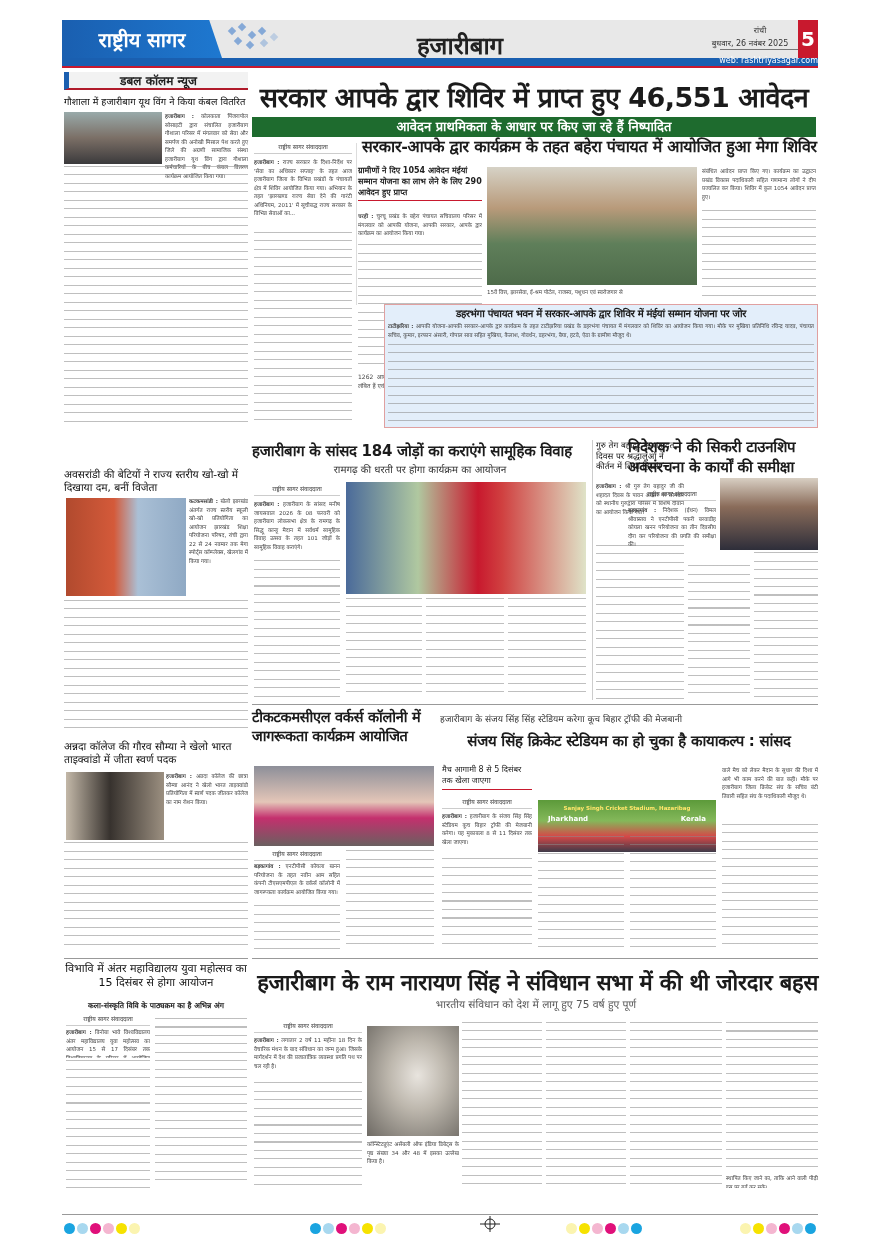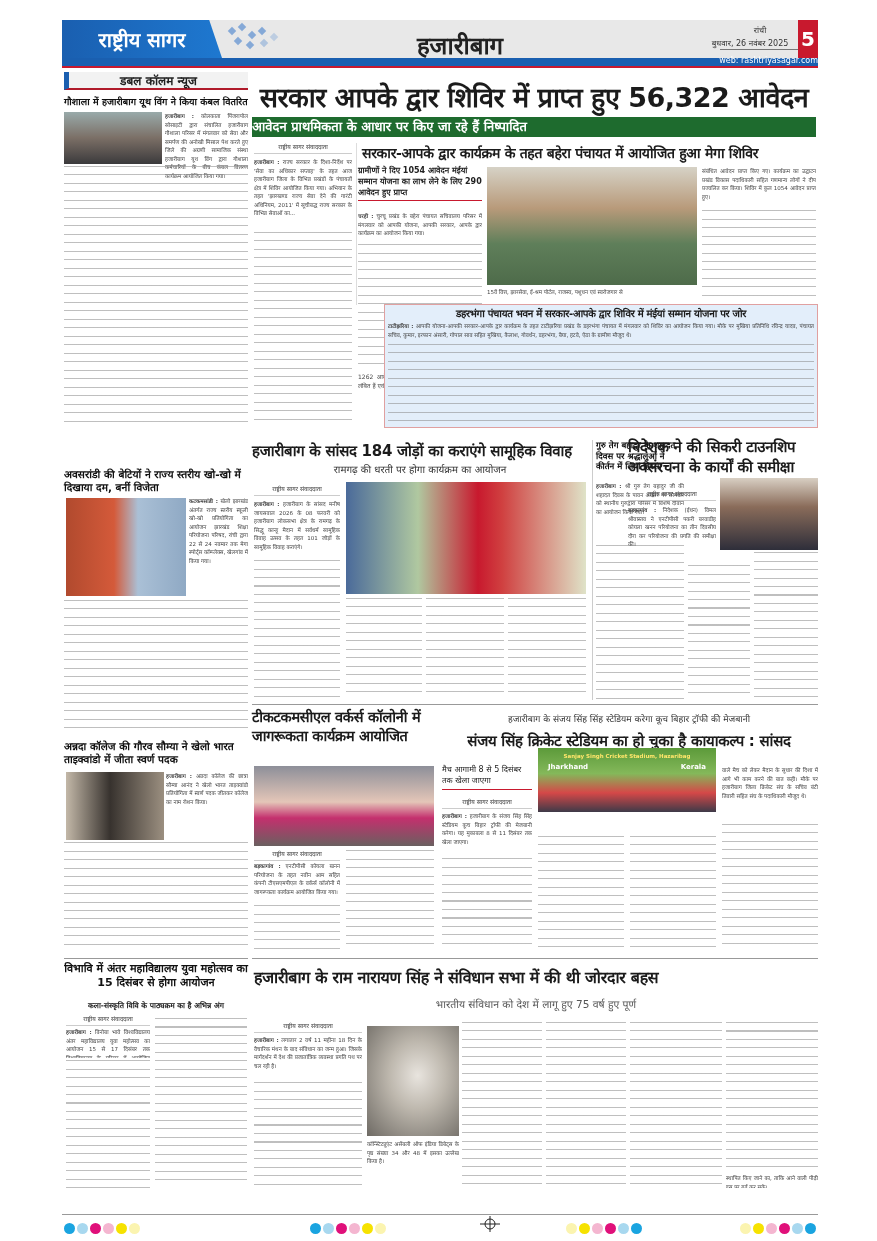--- a/index.html
+++ b/index.html
@@ -13,28 +13,28 @@
   .mast-section { left: 360px; top: 28px; width: 200px; height: 34px; font-size: 24px; font-weight: bold; color: #222; text-align: center; }
   .mast-city { left: 720px; top: 24px; width: 80px; font-size: 8px; text-align: center; color: #333; border-bottom: 1px solid #777; padding-bottom: 14px; }
   .mast-date { left: 700px; top: 37px; width: 100px; font-size: 8px; text-align: center; color: #333; }
   .mast-page { left: 798px; top: 20px; width: 20px; height: 38px; background: #c8192e; color: #fff; font-size: 20px; font-weight: bold; display: flex; align-items: center; justify-content: center; }
   .mast-bar { left: 62px; top: 58px; width: 756px; height: 8px; background: #1a5fb0; }
   .mast-web { left: 680px; top: 56px; width: 138px; font-size: 8px; color: #fff; text-align: right; }
   .mast-red { left: 62px; top: 66px; width: 756px; height: 2px; background: #c8192e; }
 
   
   .dcn { left: 64px; top: 72px; width: 184px; height: 18px; background: #f2f2f2; border-left: 5px solid #1a5fb0; border-bottom: 2px solid #b01a2a; font-size: 12px; font-weight: bold; text-align: center; color: #222; }
-  .lhead { font-weight: bold; font-size: 10.5px; line-height: 1.25; color: #111; }
+  .lhead { font-weight: normal; font-size: 10.5px; line-height: 1.25; color: #111; }
   .body-text { font-size: 5.5px; line-height: 1.55; color: #444; text-align: justify; }
   .lines { background: repeating-linear-gradient(180deg, #8a8a8a 0 1px, transparent 1px 8.5px); opacity: .55; }
   .photo { background: #888; overflow: hidden; }
   .byline { font-size: 6px; text-align: center; color: #333; border-bottom: 1px solid #ccc; padding-bottom: 2px; }
 
   .main-head { left: 252px; top: 78px; width: 564px; height: 38px; font-size: 27px; font-weight: bold; text-align: center; color: #1b1b1b; letter-spacing: -0.5px; }
-  .green-bar { left: 252px; top: 117px; width: 564px; height: 20px; background: #1e6b2e; color: #fff; font-size: 13px; font-weight: bold; line-height: 20px; }
+  .green-bar { left: 252px; top: 117px; width: 564px; height: 20px; background: #1e6b2e; color: #fff; font-size: 13px; font-weight: bold; text-align: center; line-height: 20px; }
   .sub-head { font-weight: bold; color: #1b1b1b; letter-spacing: -0.3px; }
   .blue-box { background: #e3eefa; border: 1px solid #e0a0a0; }
   .dots-row span { display: inline-block; width: 11px; height: 11px; border-radius: 50%; margin-right: 2px; }
   .hr { background: #999; height: 1px; }
 </style>
 </head>
 <body>
 
 <div class="abs mast"></div>
 <div class="abs mast-logo">राष्ट्रीय सागर</div>
@@ -81,37 +81,37 @@
 <div class="hr abs" style="left:64px;top:958px;width:184px;"></div>
 <div class="abs lhead" style="left:64px;top:962px;width:184px;font-size:11px;text-align:center;">विभावि में अंतर महाविद्यालय युवा महोत्सव का 15 दिसंबर से होगा आयोजन</div>
 <div class="abs" style="left:64px;top:1000px;width:184px;font-size:7.5px;font-weight:bold;text-align:center;">कला-संस्कृति विवि के पाठ्यक्रम का है अभिन्न अंग</div>
 <div class="abs byline" style="left:66px;top:1015px;width:84px;">राष्ट्रीय सागर संवाददाता</div>
 <div class="abs body-text" style="left:66px;top:1028px;width:84px;height:30px;overflow:hidden;">
   <b>हजारीबाग :</b> <span>विनोबा भावे विश्वविद्यालय अंतर महाविद्यालय युवा महोत्सव का आयोजन 15 से 17 दिसंबर तक विश्वविद्यालय के परिसर में आयोजित किया जाएगा।</span>
 </div>
 <div class="abs lines" style="left:66px;top:1060px;width:84px;height:128px;"></div>
 <div class="abs lines" style="left:155px;top:1018px;width:92px;height:170px;"></div>
 
-<div class="abs main-head">सरकार आपके द्वार शिविर में प्राप्त हुए 56,322 आवेदन</div>
+<div class="abs main-head">सरकार आपके द्वार शिविर में प्राप्त हुए 46,551 आवेदन</div>
 <div class="abs green-bar">आवेदन प्राथमिकता के आधार पर किए जा रहे हैं निष्पादित</div>
 <div class="abs byline" style="left:254px;top:143px;width:98px;">राष्ट्रीय सागर संवाददाता</div>
 <div class="abs body-text" style="left:254px;top:158px;width:98px;height:72px;overflow:hidden;">
   <b>हजारीबाग :</b> <span>राज्य सरकार के दिशा-निर्देश पर 'सेवा का अधिकार सप्ताह' के तहत आज हजारीबाग जिला के विभिन्न प्रखंडों के पंचायतों क्षेत्र में शिविर आयोजित किया गया। अभियान के तहत 'झारखण्ड राज्य सेवा देने की गारंटी अधिनियम, 2011' में सूचीबद्ध राज्य सरकार के विभिन्न सेवाओं का...</span>
 </div>
 <div class="abs lines" style="left:254px;top:232px;width:98px;height:192px;"></div>
 
 <div class="abs" style="left:358px;top:166px;width:124px;font-size:8px;font-weight:bold;line-height:1.35;border-bottom:1.5px solid #c8192e;padding-bottom:2px;">ग्रामीणों ने दिए 1054 आवेदन मंईयां सम्मान योजना का लाभ लेने के लिए 290 आवेदन हुए प्राप्त</div>
 <div class="abs body-text" style="left:358px;top:212px;width:124px;height:30px;overflow:hidden;">
   <b>चरही :</b> <span>चुरचू प्रखंड के बहेरा पंचायत सचिवालय परिसर में मंगलवार को आपकी योजना, आपकी सरकार, आपके द्वार कार्यक्रम का आयोजन किया गया।</span>
 </div>
 <div class="abs lines" style="left:358px;top:244px;width:124px;height:125px;"></div>
 <div class="abs body-text" style="left:358px;top:372px;width:124px;height:54px;font-size:6px;">1262 आवेदन प्रक्रियाधीन हैं और 16,619 आवेदन लंबित हैं एवं 35 आवेदन रिजेक्ट किए गए हैं।</div>
 
 <div class="abs" style="left:356px;top:143px;width:462px;height:162px;border-left:1px solid #ddd;"></div>
-<div class="abs sub-head" style="left:362px;top:143px;width:456px;font-size:14px;">सरकार-आपके द्वार कार्यक्रम के तहत बहेरा पंचायत में आयोजित हुआ मेगा शिविर</div>
+<div class="abs sub-head" style="left:362px;top:135px;width:456px;font-size:16px;">सरकार-आपके द्वार कार्यक्रम के तहत बहेरा पंचायत में आयोजित हुआ मेगा शिविर</div>
 <div class="abs photo" style="left:487px;top:167px;width:210px;height:118px;background:linear-gradient(180deg,#d6d2c6 0,#b89a7a 35%,#5f7f5a 65%,#4e6b4a 100%);"></div>
 <div class="abs body-text" style="left:487px;top:288px;width:210px;height:12px;overflow:hidden;">15वें वित्त, झारसेवा, ई-श्रम पोर्टल, राजस्व, पशुधन एवं स्वरोजगार से</div>
 <div class="abs body-text" style="left:702px;top:167px;width:114px;height:134px;overflow:hidden;">संबंधित आवेदन प्राप्त किए गए। कार्यक्रम का उद्घाटन प्रखंड विकास पदाधिकारी सहित गणमान्य लोगों ने दीप प्रज्वलित कर किया। शिविर में कुल 1054 आवेदन प्राप्त हुए।</div>
 <div class="abs lines" style="left:702px;top:210px;width:114px;height:90px;"></div>
 
 <div class="abs blue-box" style="left:384px;top:304px;width:434px;height:124px;"></div>
 <div class="abs sub-head" style="left:388px;top:306px;width:426px;font-size:10px;text-align:center;">डहरभंगा पंचायत भवन में सरकार-आपके द्वार शिविर में मंईयां सम्मान योजना पर जोर</div>
 <div class="abs body-text" style="left:388px;top:322px;width:426px;height:20px;overflow:hidden;">
   <b>टाटीझरिया :</b> <span>आपकी योजना-आपकी सरकार-आपके द्वार कार्यक्रम के तहत टाटीझरिया प्रखंड के डहरभंगा पंचायत में मंगलवार को शिविर का आयोजन किया गया। मौके पर मुखिया प्रतिनिधि रविन्द्र यादव, पंचायत सचिव, कुमार, इरफान अंसारी, गोपाल साव सहित मुखिया, कैलाश, गोवर्धन, डहरभंगा, बैया, हटवे, ऐठा के ग्रामीण मौजूद थे।</span>
 </div>
@@ -149,43 +149,43 @@
 
 <div class="abs sub-head" style="left:252px;top:708px;width:184px;font-size:14.5px;line-height:1.3;">टीकटकमसीएल वर्कर्स कॉलोनी में जागरूकता कार्यक्रम आयोजित</div>
 <div class="abs photo" style="left:254px;top:766px;width:180px;height:80px;background:linear-gradient(180deg,#8d8f99 0,#e4c6b8 45%,#c4306e 65%,#6a6060 100%);"></div>
 <div class="abs byline" style="left:254px;top:850px;width:86px;">राष्ट्रीय सागर संवाददाता</div>
 <div class="abs body-text" style="left:254px;top:862px;width:86px;height:40px;overflow:hidden;">
   <b>बड़कागांव :</b> <span>एनटीपीसी कोयला खनन परियोजना के तहत नवीन आम सहित कंपनी टीएसएमपीएल के वर्कर्स कॉलोनी में जागरूकता कार्यक्रम आयोजित किया गया।</span>
 </div>
 <div class="abs lines" style="left:254px;top:905px;width:86px;height:45px;"></div>
 <div class="abs lines" style="left:346px;top:850px;width:88px;height:100px;"></div>
 
-<div class="abs" style="left:440px;top:712px;width:378px;font-size:9px;text-align:center;color:#333;">हजारीबाग के संजय सिंह सिंह स्टेडियम करेगा कूच बिहार ट्रॉफी की मेजबानी</div>
+<div class="abs" style="left:440px;top:712px;width:378px;font-size:9px;text-align:left;color:#333;">हजारीबाग के संजय सिंह सिंह स्टेडियम करेगा कूच बिहार ट्रॉफी की मेजबानी</div>
 <div class="abs sub-head" style="left:440px;top:730px;width:378px;font-size:15px;text-align:center;">संजय सिंह क्रिकेट स्टेडियम का हो चुका है कायाकल्प : सांसद</div>
 <div class="abs" style="left:442px;top:765px;width:90px;font-size:8px;line-height:1.35;border-bottom:1.5px solid #c8192e;padding-bottom:2px;">मैच आगामी 8 से 5 दिसंबर तक खेला जाएगा</div>
 <div class="abs byline" style="left:442px;top:798px;width:90px;">राष्ट्रीय सागर संवाददाता</div>
 <div class="abs body-text" style="left:442px;top:812px;width:90px;height:44px;overflow:hidden;">
   <b>हजारीबाग :</b> <span>हजारीबाग के संजय सिंह सिंह स्टेडियम कूच बिहार ट्रॉफी की मेजबानी करेगा। यह मुकाबला 8 से 11 दिसंबर तक खेला जाएगा।</span>
 </div>
 <div class="abs lines" style="left:442px;top:858px;width:90px;height:92px;"></div>
-<div class="abs photo" style="left:538px;top:748px;width:178px;height:64px;background:linear-gradient(180deg,#5c9a3a 0,#84b85a 40%,#d54848 70%,#3e3a48 100%);">
+<div class="abs photo" style="left:538px;top:800px;width:178px;height:52px;background:linear-gradient(180deg,#5c9a3a 0,#84b85a 40%,#d54848 70%,#3e3a48 100%);">
   <div style="font-size:5.5px;color:#ffe66a;text-align:center;margin-top:5px;font-weight:bold;">Sanjay Singh Cricket Stadium, Hazaribag</div>
   <div style="display:flex;justify-content:space-between;padding:4px 10px;font-size:7px;color:#fff;font-weight:bold;">
     <span>Jharkhand</span>
     <span>Kerala</span>
   </div>
 </div>
 <div class="abs lines" style="left:538px;top:836px;width:86px;height:114px;"></div>
 <div class="abs lines" style="left:630px;top:836px;width:86px;height:114px;"></div>
 <div class="abs body-text" style="left:722px;top:766px;width:96px;height:56px;overflow:hidden;">वाले मैच को लेकर मैदान के सुधार की दिशा में आगे भी काम करने की बात कही। मौके पर हजारीबाग जिला क्रिकेट संघ के सचिव बंटी तिवारी सहित संघ के पदाधिकारी मौजूद थे।</div>
 <div class="abs lines" style="left:722px;top:824px;width:96px;height:126px;"></div>
 
 <div class="hr abs" style="left:252px;top:958px;width:566px;"></div>
 
-<div class="abs sub-head" style="left:254px;top:966px;width:564px;font-size:16px;text-align:left;">हजारीबाग के राम नारायण सिंह ने संविधान सभा में की थी जोरदार बहस</div>
+<div class="abs sub-head" style="left:254px;top:966px;width:564px;font-size:22px;text-align:right;">हजारीबाग के राम नारायण सिंह ने संविधान सभा में की थी जोरदार बहस</div>
 <div class="abs" style="left:254px;top:997px;width:564px;font-size:10.5px;text-align:center;color:#555;">भारतीय संविधान को देश में लागू हुए 75 वर्ष हुए पूर्ण</div>
 <div class="abs byline" style="left:254px;top:1022px;width:108px;">राष्ट्रीय सागर संवाददाता</div>
 <div class="abs body-text" style="left:254px;top:1036px;width:108px;height:44px;overflow:hidden;">
   <b>हजारीबाग :</b> <span>लगातार 2 वर्ष 11 महीना 18 दिन के वैचारिक मंथन के बाद संविधान का जन्म हुआ। जिसके मार्गदर्शन में देश की प्रजातांत्रिक व्यवस्था प्रगति पथ पर चल रही है।</span>
 </div>
 <div class="abs lines" style="left:254px;top:1082px;width:108px;height:106px;"></div>
 <div class="abs photo" style="left:367px;top:1026px;width:92px;height:110px;background:radial-gradient(ellipse at 55% 45%,#e8e4de 0,#bdb7ad 40%,#6e6a64 100%);"></div>
 <div class="abs body-text" style="left:367px;top:1140px;width:92px;height:48px;overflow:hidden;">कॉन्स्टिट्यूएंट असेंबली ऑफ इंडिया डिबेट्स के पृष्ठ संख्या 34 और 48 में इसका उल्लेख किया है।</div>
 <div class="abs lines" style="left:462px;top:1022px;width:80px;height:166px;"></div>
 <div class="abs lines" style="left:546px;top:1022px;width:80px;height:166px;"></div>

